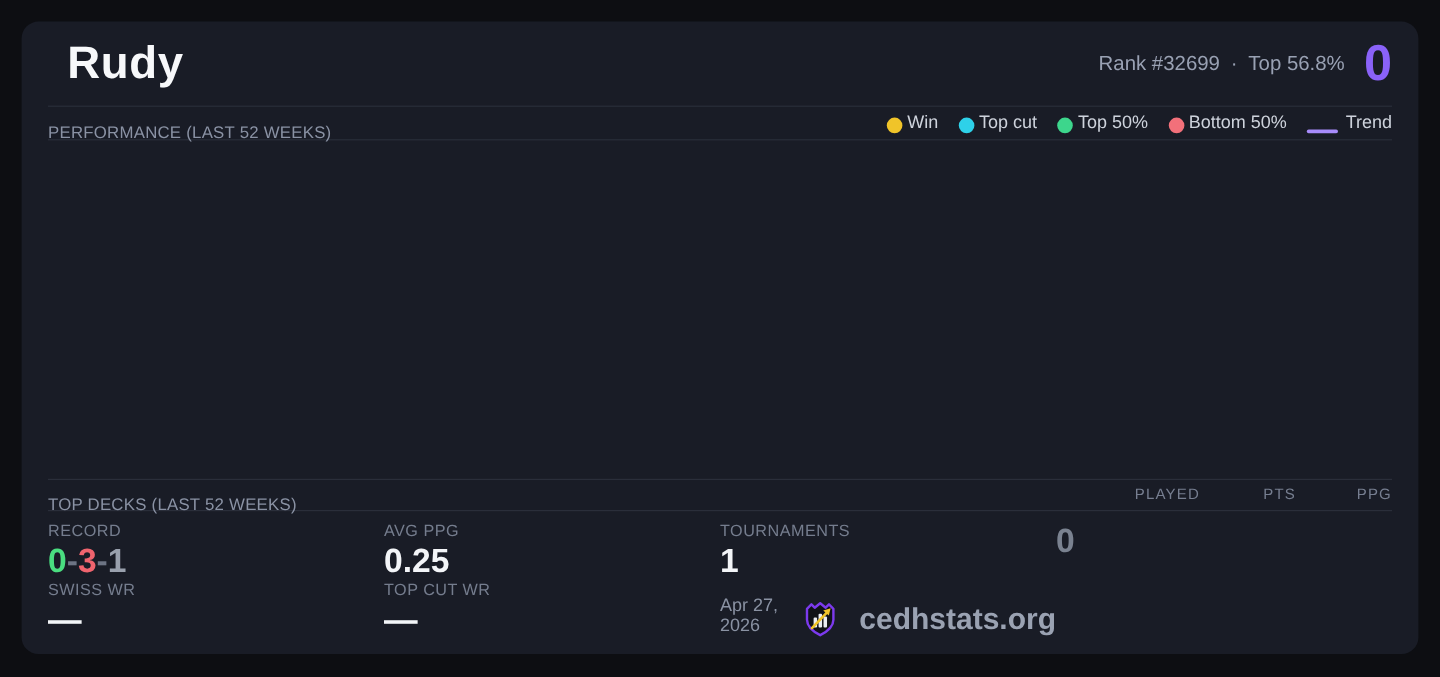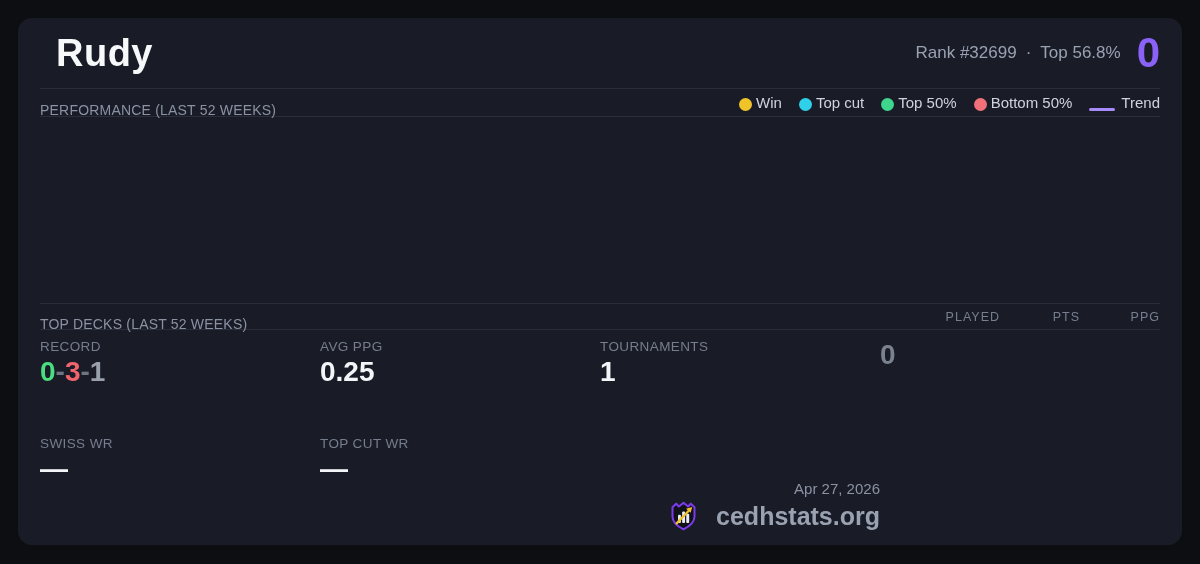--- a/index.html
+++ b/index.html
@@ -99,24 +99,23 @@
     line-height: 1.15;
   }
   .val-green { color: #4ade80; }
   .val-red   { color: #f0646e; }
   .val-gray  { color: #99a0ad; }
   .val-dim   { color: #7a8290; }
   .val-sep   { color: #6d7484; }
   
   .brand-cell {
     display: flex;
-    flex-direction: column;
+    flex-direction: row;
     align-items: flex-end;
     justify-content: flex-start;
-    margin-top: 44px;
   }
   .footer-date { font-size: 15px; color: #8a92a3; margin-bottom: 3px; }
   .brand-row { display: flex; align-items: center; gap: 16px; }
   .brand-text {
     font-size: 25px;
     font-weight: 700;
     color: #9aa2b2;
     text-decoration: none;
     line-height: 1;
   }

